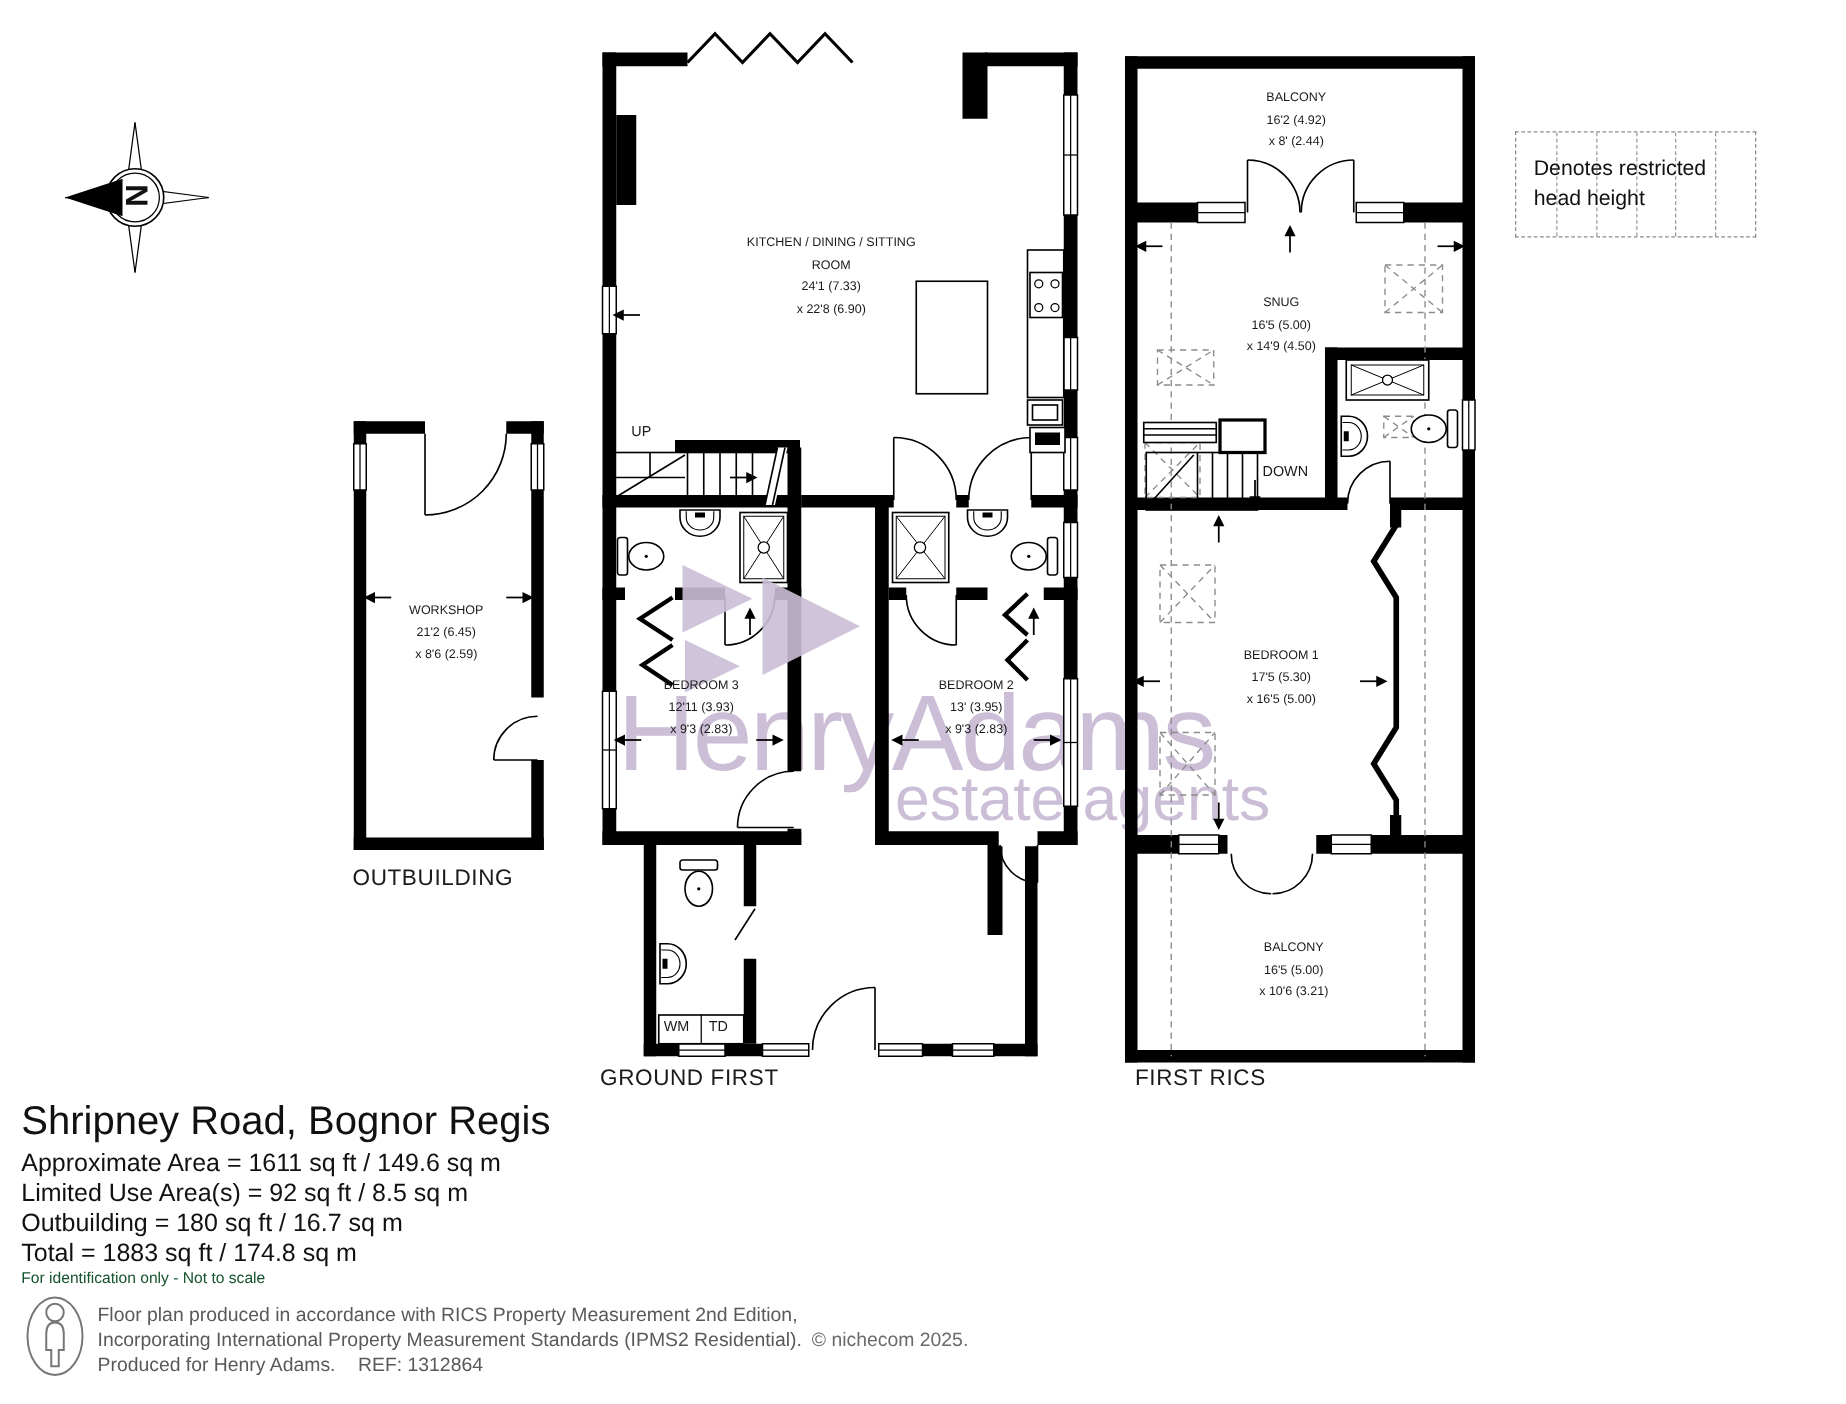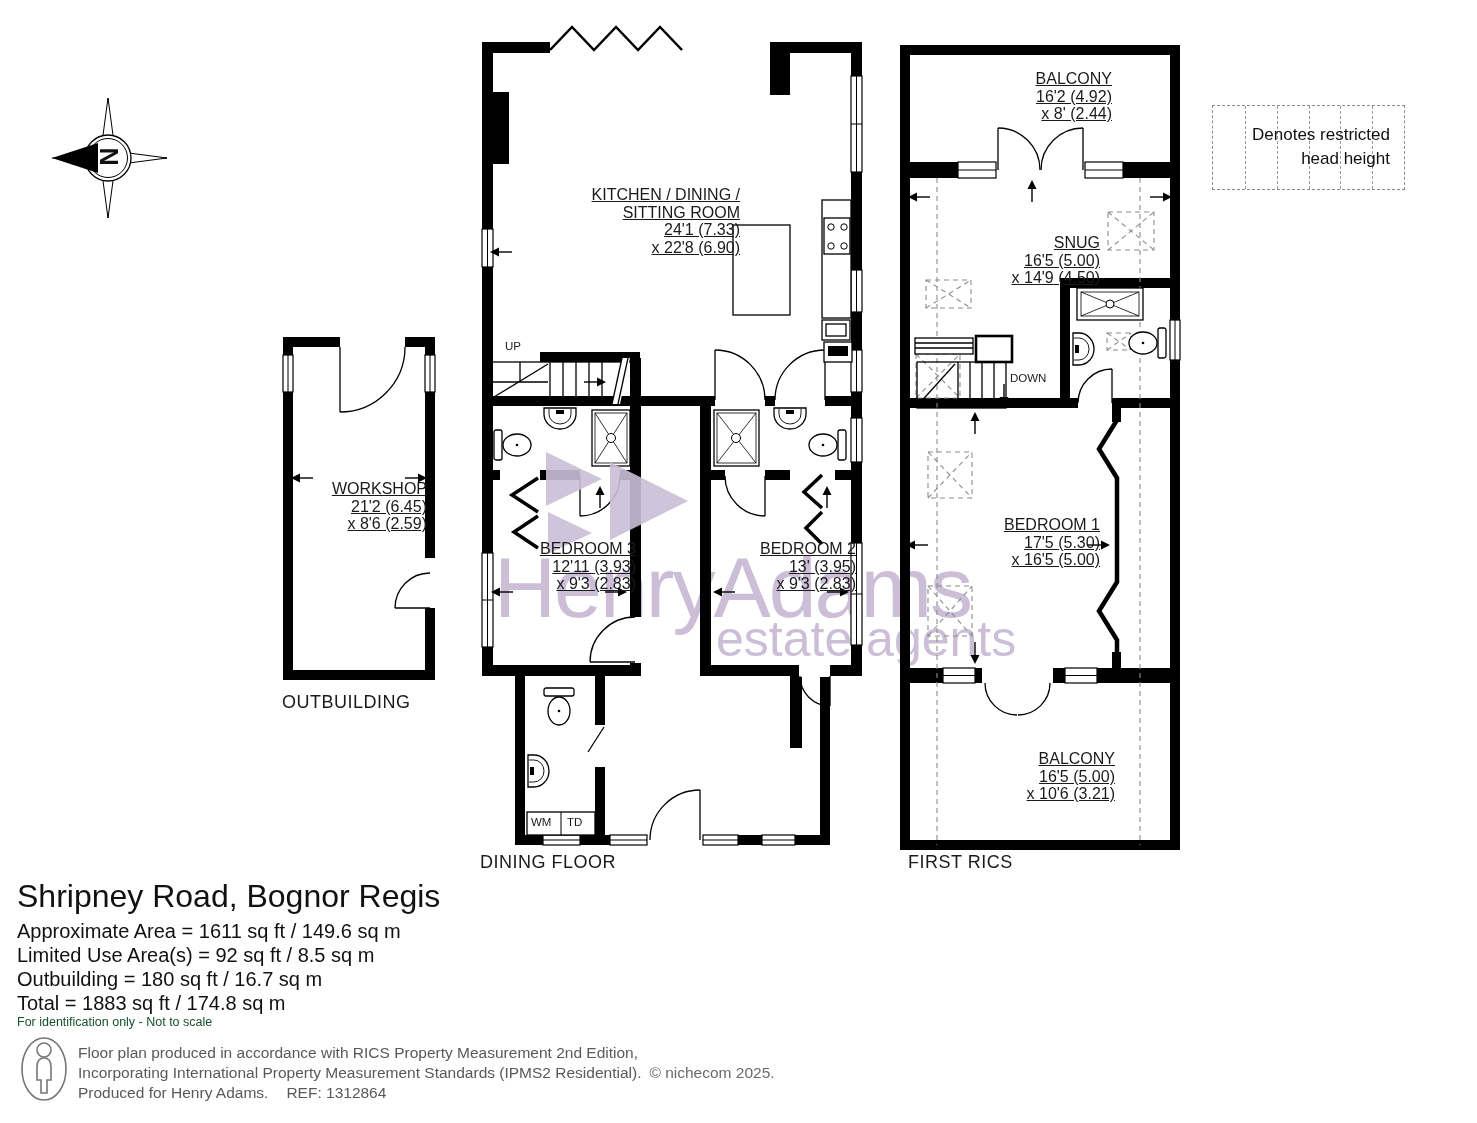--- a/index.html
+++ b/index.html
@@ -12,30 +12,30 @@
   svg#plan{position:absolute;left:0;top:0;z-index:2;}
   .wall{fill:#000;}
   .open{fill:#fff;}
   .thin{fill:none;stroke:#000;stroke-width:1.3px;}
   .fix{fill:#fff;stroke:#000;stroke-width:1.3px;}
   .dash{fill:none;stroke:#8c8c8c;stroke-width:1.1px;stroke-dasharray:5 4;}
   .win rect{fill:#fff;stroke:#000;stroke-width:1.2px;}
   .win line{stroke:#000;stroke-width:1px;}
   .chev{fill:none;stroke:#000;stroke-width:3.5px;}
   
-  .room-label{position:absolute;z-index:3;text-align:right;font-size:16px;line-height:17.5px;color:#1a1a1a;text-decoration:underline;}
+  .room-label{position:absolute;z-index:3;text-align:center;font-size:10px;line-height:17.5px;color:#1a1a1a;}
   .floor-label{position:absolute;z-index:3;font-size:18px;color:#1a1a1a;letter-spacing:.5px;}
   .mini-label{position:absolute;z-index:3;font-size:11.5px;color:#1a1a1a;}
   .compass-n{position:absolute;left:92px;top:142px;width:32px;text-align:center;z-index:3;
              font-size:25px;font-weight:bold;transform:rotate(90deg);}
   
   .legend{position:absolute;left:1212px;top:105px;width:193px;height:85px;z-index:3;
           border:1.6px dashed #8c8c8c;box-sizing:border-box;}
   .legend .col{position:absolute;top:0;bottom:0;border-left:1.4px dashed #9a9a9a;width:0;}
-  .legend .txt{position:absolute;left:0;right:0;top:17px;text-align:right;
+  .legend .txt{position:absolute;left:0;right:0;top:17px;text-align:left;
                font-size:17px;line-height:24px;color:#111;padding:0 14px;}
   
   .title{position:absolute;left:17px;top:878px;font-size:32px;font-weight:normal;z-index:3;}
   .area-line{position:absolute;left:17px;z-index:3;font-size:20px;color:#111;}
   .disclaimer{position:absolute;left:17px;top:1015px;font-size:12.5px;color:#14532d;z-index:3;}
   .footer-icon{position:absolute;left:20px;top:1036px;z-index:3;}
   .footer-text{position:absolute;left:78px;top:1043px;z-index:3;font-size:15.5px;line-height:20px;color:#595959;}
   .footer-text .cr{margin-left:8px;color:#6a6a6a;}
   .footer-text .ref{margin-left:18px;text-align:center;}
 </style>
@@ -458,21 +458,21 @@
     <div>BALCONY</div>
     <div>16'5 (5.00)</div>
     <div>x 10'6 (3.21)</div>
   </div>
 
   <div class="mini-label" style="left:505px;top:340px">UP</div>
   <div class="mini-label" style="left:1010px;top:372px">DOWN</div>
   <div class="mini-label" style="left:531px;top:816px">WM</div>
   <div class="mini-label" style="left:567px;top:816px">TD</div>
 
-  <div class="floor-label" style="left:480px;top:852px">DINING FLOOR</div>
+  <div class="floor-label" style="left:480px;top:852px">GROUND FIRST</div>
   <div class="floor-label" style="left:908px;top:852px">FIRST RICS</div>
   <div class="floor-label" style="left:282px;top:692px">OUTBUILDING</div>
 
   <div class="title">Shripney Road, Bognor Regis</div>
   <div class="area-line" style="top:920px">Approximate Area = 1611 sq ft / 149.6 sq m</div>
   <div class="area-line" style="top:944px">Limited Use Area(s) = 92 sq ft / 8.5 sq m</div>
   <div class="area-line" style="top:968px">Outbuilding = 180 sq ft / 16.7 sq m</div>
   <div class="area-line" style="top:992px">Total = 1883 sq ft / 174.8 sq m</div>
   <div class="disclaimer">For identification only - Not to scale</div>
 

